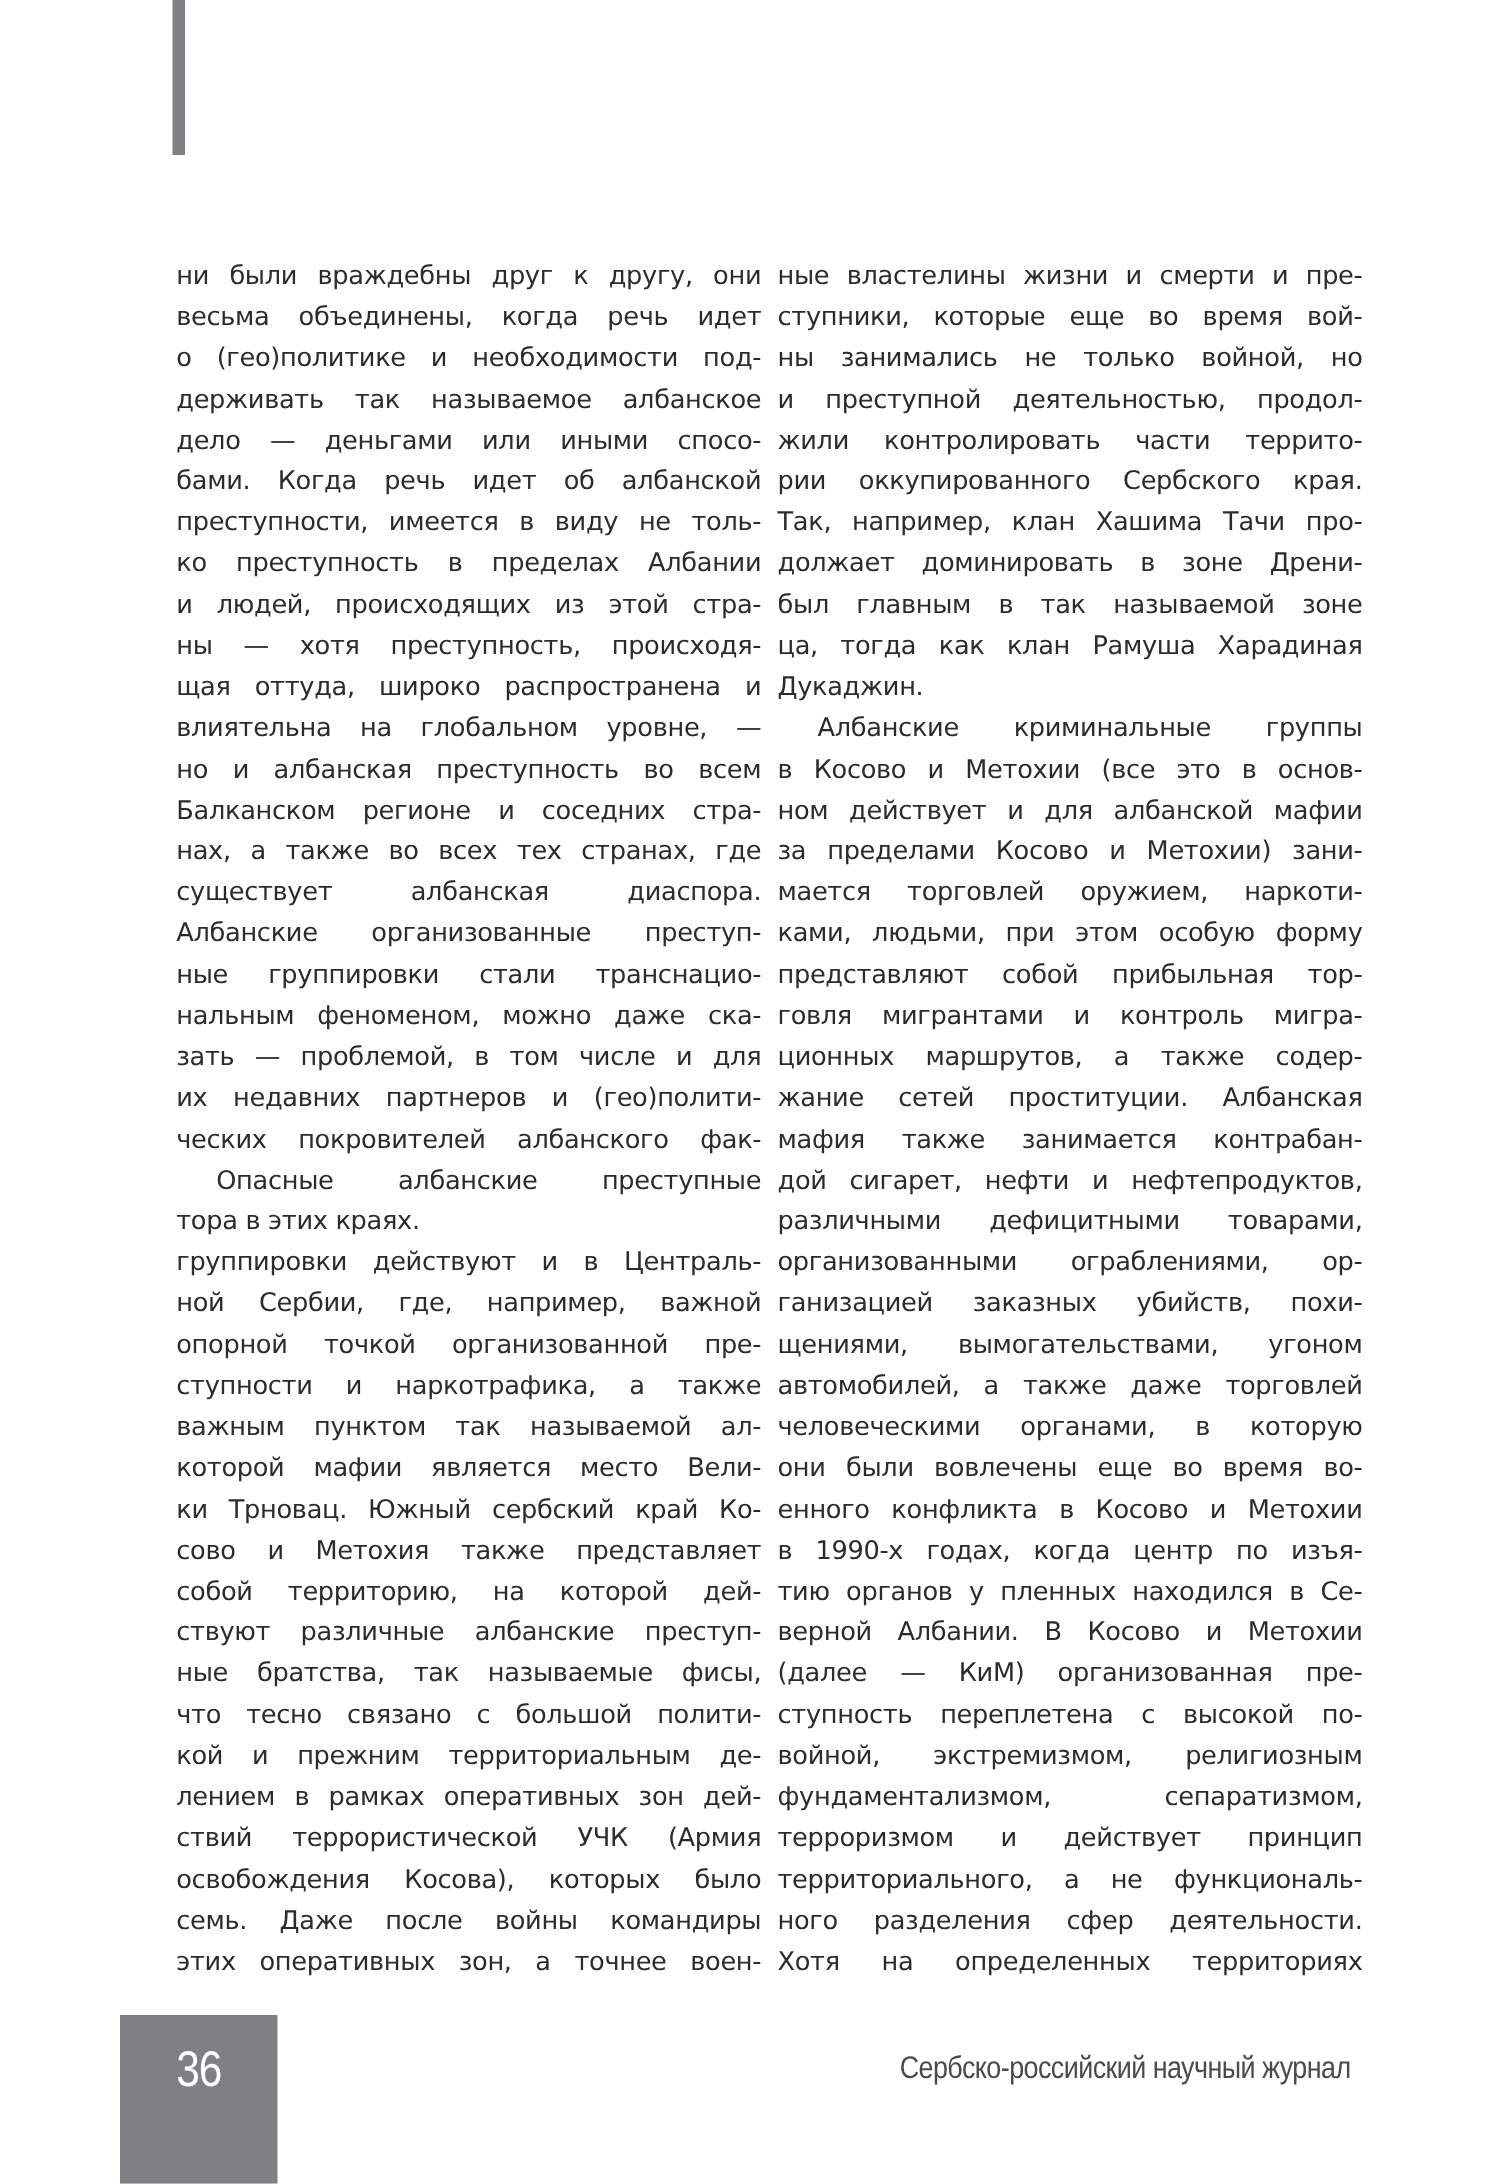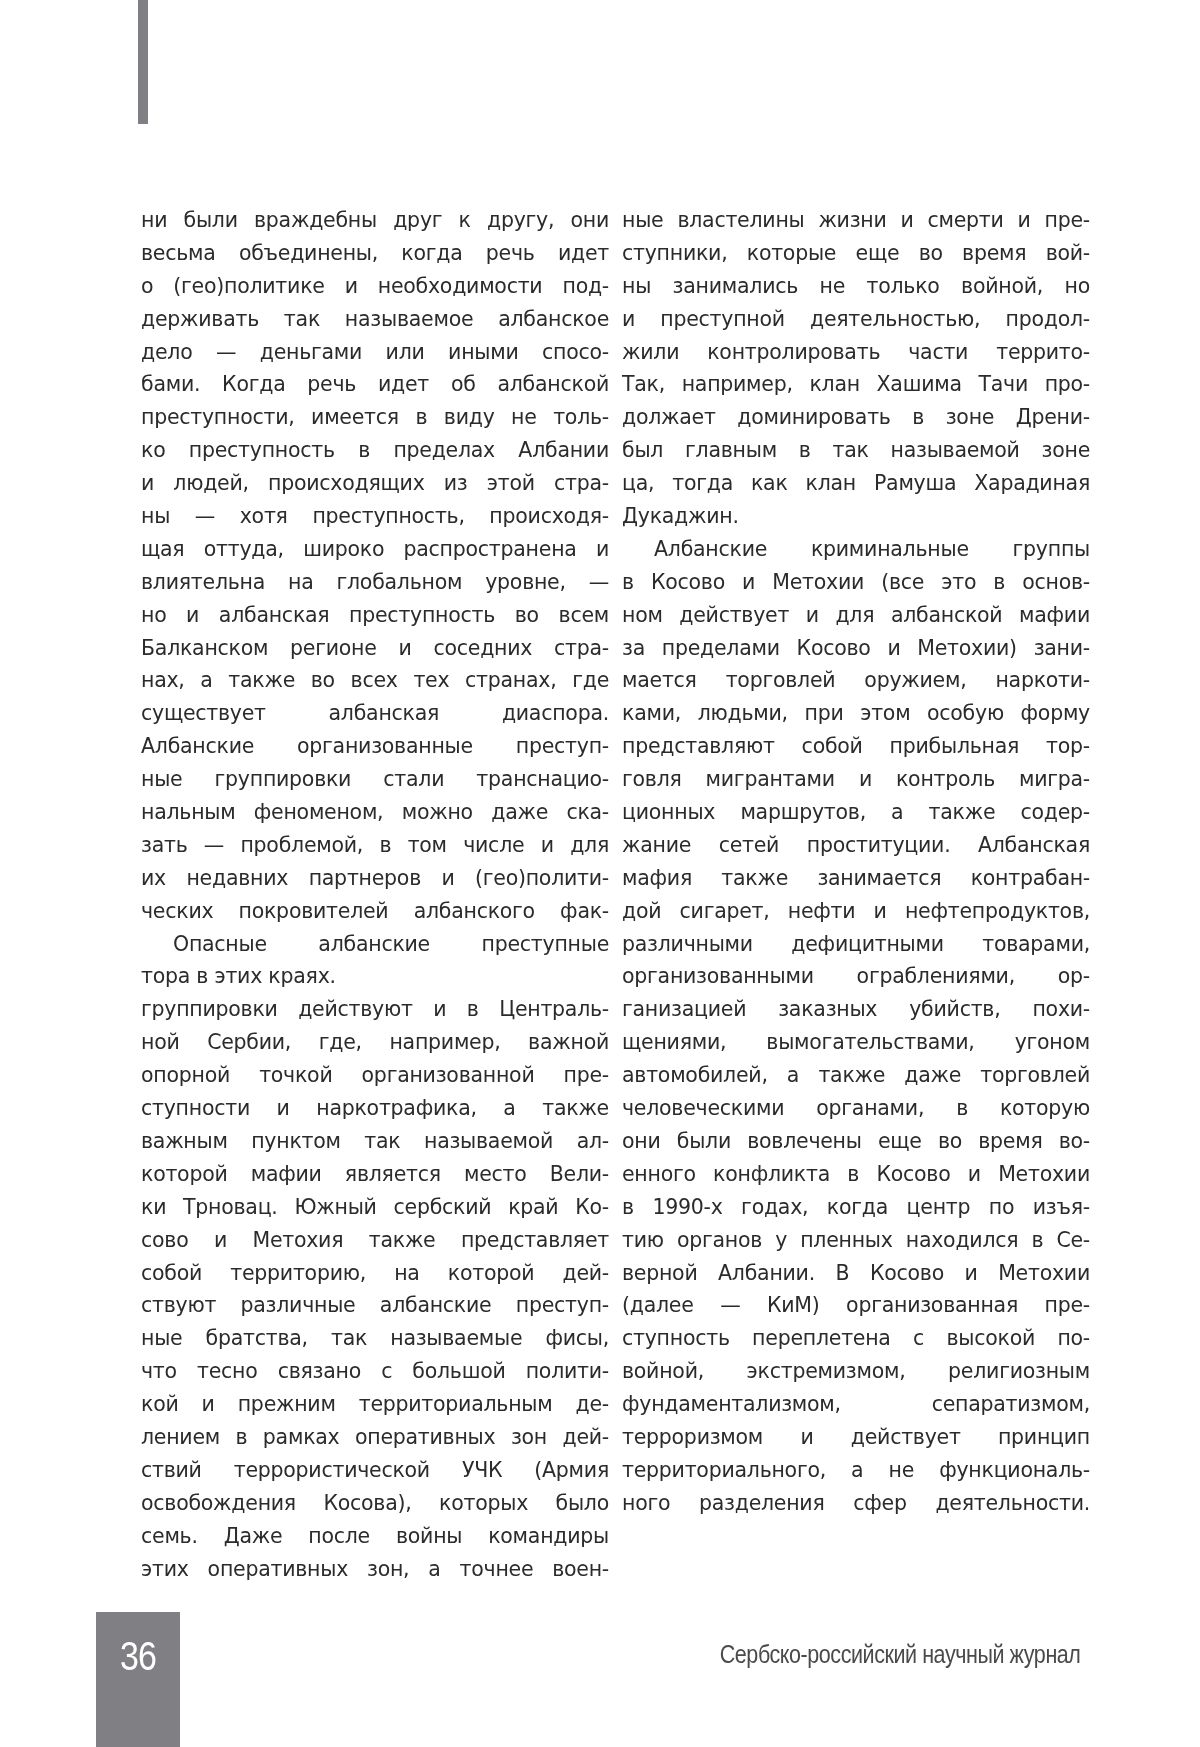--- a/index.html
+++ b/index.html
@@ -6,21 +6,21 @@
   body { width: 1200px; height: 1747px; position: relative; overflow: hidden;
          font-family: "DejaVu Sans", sans-serif; color: #2b2b2b; }
   .top-bar { position: absolute; left: 138px; top: 0; width: 10px; height: 124px; background: #808084; }
   .col { position: absolute; top: 176px; width: 468px; font-size: 20.5px; line-height: 32.9px;
          letter-spacing: -0.25px; margin-top: 28px; }
   .col.left { left: 141px; }
   .col.right { left: 622px; }
   .line { display: block; white-space: nowrap; text-align: justify; text-align-last: justify; height: 32.9px; }
   .line.last { text-align-last: left; }
   .line.indent { padding-left: 32px; }
-  .page-box { position: absolute; left: 96px; top: 1612px; width: 84px; height: 135px; background: #808084; }
+  .page-box { position: absolute; left: 96px; top: 1612px; width: 84px; height: 135px; background: #808084; padding-left: 42px; }
   .page-num { position: absolute; left: 0; right: 0; top: 22px; text-align: center; color: #ffffff;
               font-family: "Liberation Sans", sans-serif; font-size: 40px; letter-spacing: -1px;
               transform: scaleX(0.85); }
   .journal { position: absolute; right: 120px; top: 1640px; font-family: "Liberation Sans", sans-serif;
              font-size: 25px; color: #4a4a4a; letter-spacing: -0.5px; transform: scaleX(0.86);
              transform-origin: right center; }
 </style>
 </head>
 <body>
 
@@ -69,20 +69,21 @@
     <span class="line">освобождения Косова), которых было</span>
     <span class="line">семь. Даже после войны командиры</span>
     <span class="line">этих оперативных зон, а точнее воен-</span>
   </div>
 <div class="col right" id="col-right">
     <span class="line">ные властелины жизни и смерти и пре-</span>
     <span class="line">ступники, которые еще во время вой-</span>
     <span class="line">ны занимались не только войной, но</span>
     <span class="line">и преступной деятельностью, продол-</span>
     <span class="line">жили контролировать части террито-</span>
+    <span class="line">рии оккупированного Сербского края.</span>
     <span class="line">Так, например, клан Хашима Тачи про-</span>
     <span class="line">должает доминировать в зоне Дрени-</span>
     <span class="line">был главным в так называемой зоне</span>
     <span class="line">ца, тогда как клан Рамуша Харадиная</span>
     <span class="line last">Дукаджин.</span>
     <span class="line indent">Албанские криминальные группы</span>
     <span class="line">в Косово и Метохии (все это в основ-</span>
     <span class="line">ном действует и для албанской мафии</span>
     <span class="line">за пределами Косово и Метохии) зани-</span>
     <span class="line">мается торговлей оружием, наркоти-</span>
@@ -104,18 +105,19 @@
     <span class="line">в 1990-х годах, когда центр по изъя-</span>
     <span class="line">тию органов у пленных находился в Се-</span>
     <span class="line">верной Албании. В Косово и Метохии</span>
     <span class="line">(далее — КиМ) организованная пре-</span>
     <span class="line">ступность переплетена с высокой по-</span>
     <span class="line">войной, экстремизмом, религиозным</span>
     <span class="line">фундаментализмом, сепаратизмом,</span>
     <span class="line">терроризмом и действует принцип</span>
     <span class="line">территориального, а не функциональ-</span>
     <span class="line">ного разделения сфер деятельности.</span>
+    <span class="line">Хотя на определенных территориях</span>
   </div>
 
 <div class="page-box">
   <div class="page-num">36</div>
 </div>
 <div class="journal">Сербско-российский научный журнал</div>
 
 </body></html>

